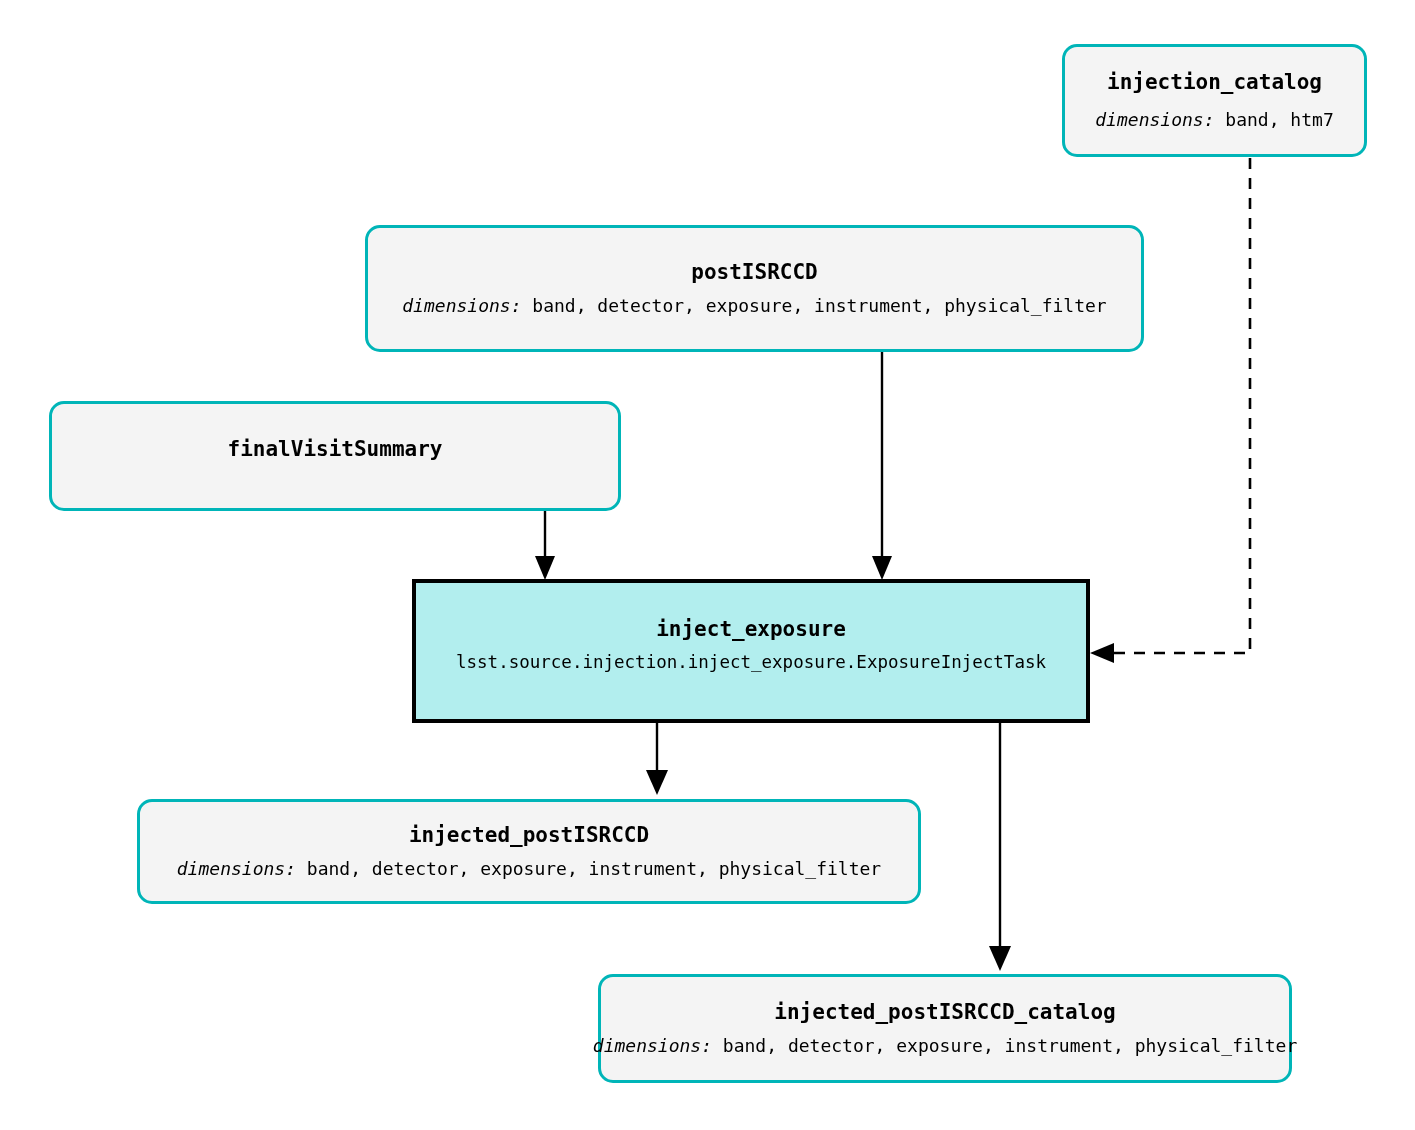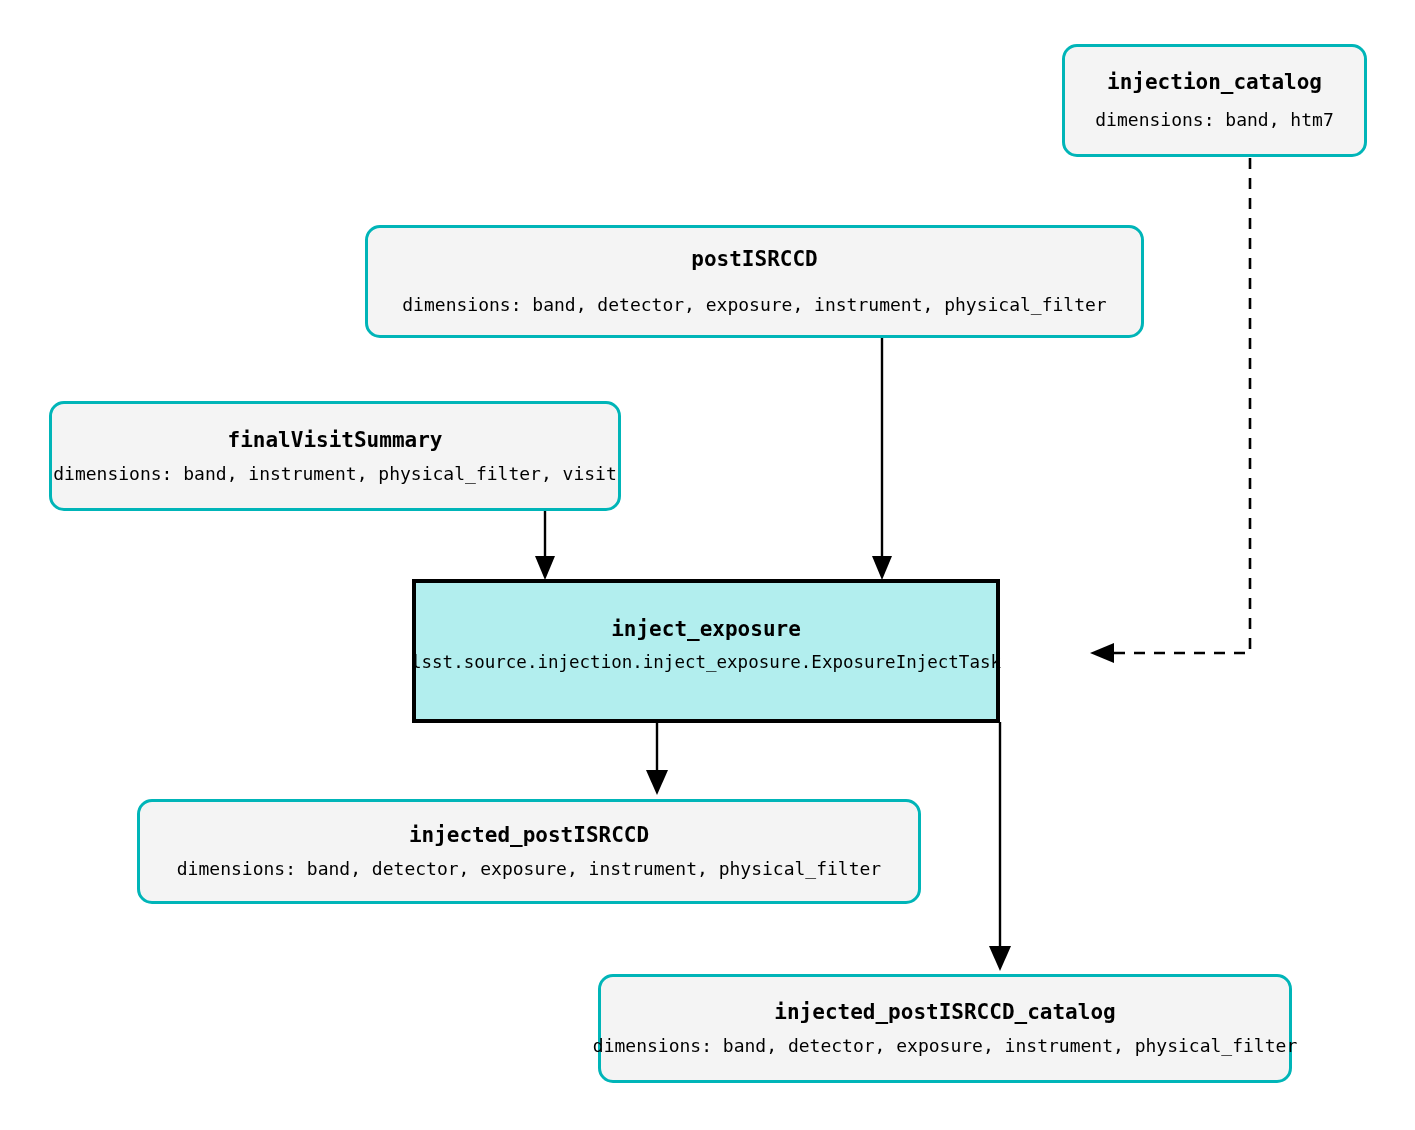--- a/index.html
+++ b/index.html
@@ -58,20 +58,21 @@
     line-height: 1.1;
     white-space: nowrap;
   }
   .node-dims {
     font-size: 18px;
     color: #000000;
     line-height: 1.1;
     white-space: nowrap;
   }
   .node-dims .dims-label {
+    font-style: italic;
   }
   .spacer-sm { height: 16px; }
   .spacer-xs { height: 12px; }
 </style>
 </head>
 <body>
 
 <div id="canvas">
 
   <svg class="edges" viewBox="0 0 1415 1130">
@@ -109,33 +110,32 @@
       <polygon points="989,946 1011,946 1000,971" fill="#000000"></polygon>
     </g>
   </svg>
 
   <div class="node dataset" style="left:1062px; top:44px; width:305px; height:113px;">
     <div class="node-title">injection_catalog</div>
     <div class="spacer-sm"></div>
     <div class="node-dims"><span class="dims-label">dimensions:</span> <span>band, htm7</span></div>
   </div>
 
-  <div class="node dataset" style="left:365px; top:225px; width:779px; height:113px;gap:6px;">
+  <div class="node dataset" style="left:365px; top:225px; width:779px; height:127px;">
     <div class="node-title">postISRCCD</div>
     <div class="spacer-xs"></div>
     <div class="node-dims"><span class="dims-label">dimensions:</span> <span>band, detector, exposure, instrument, physical_filter</span></div>
   </div>
 
   <div class="node dataset" style="left:49px; top:401px; width:572px; height:110px;">
     <div class="node-title">finalVisitSummary</div>
     <div class="spacer-xs"></div>
-    <div class="node-dims"><span class="dims-label">dimensions:</span> <span>band, instrument, physical_filter, visit</span></div>
   </div>
 
-  <div class="node task" style="left:412px; top:579px; width:588px; height:144px;">
+  <div class="node task" style="left:412px; top:579px; width:678px; height:144px;">
     <div class="node-title">inject_exposure</div>
     <div class="spacer-xs"></div>
     <div class="node-subtitle">lsst.source.injection.inject_exposure.ExposureInjectTask</div>
     <div class="spacer-xs"></div>
   </div>
 
   <div class="node dataset" style="left:137px; top:799px; width:784px; height:105px;">
     <div class="node-title">injected_postISRCCD</div>
     <div class="spacer-xs"></div>
     <div class="node-dims"><span class="dims-label">dimensions:</span> <span>band, detector, exposure, instrument, physical_filter</span></div>

